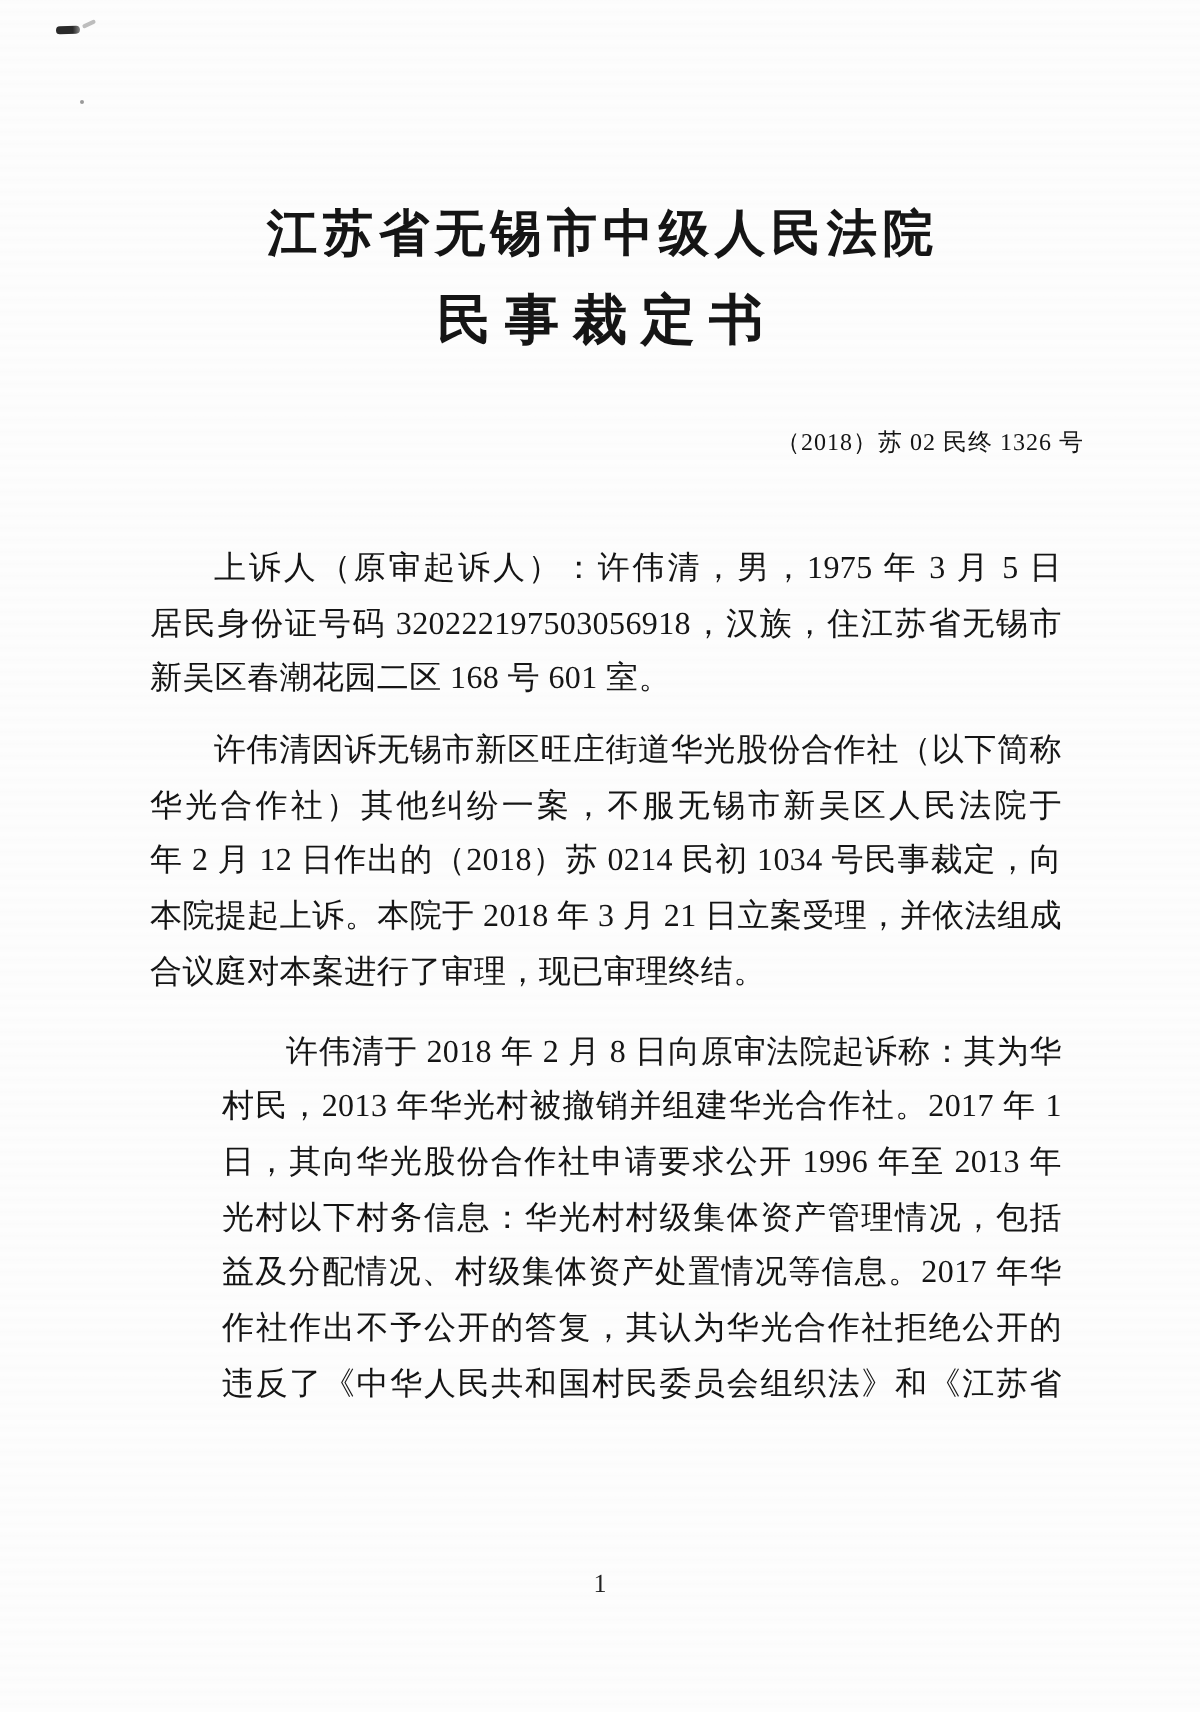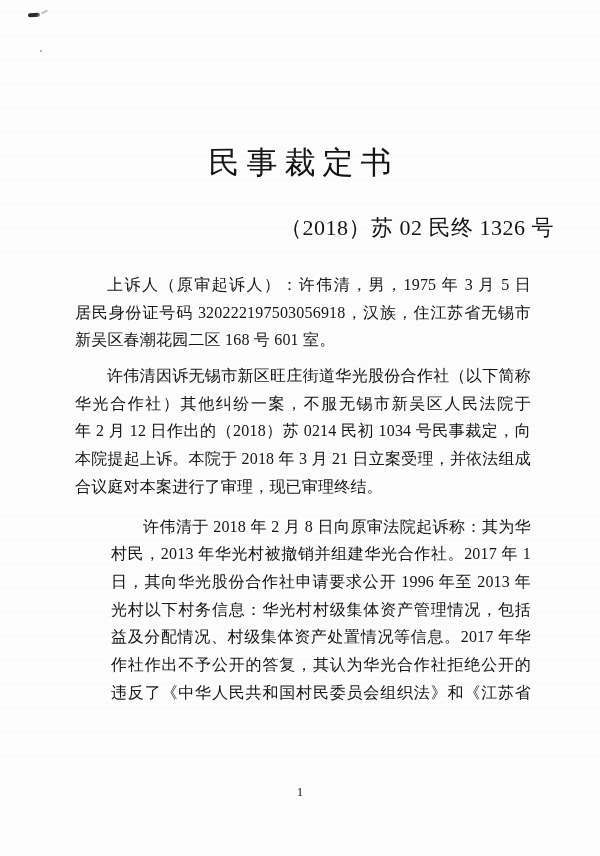--- a/index.html
+++ b/index.html
@@ -35,32 +35,32 @@
     padding-left: 3px;
     box-sizing: border-box;
     white-space: nowrap;
   }
   .doc-type {
     position: absolute;
     top: 142px;
     left: 0;
     width: 100%;
     text-align: center;
-    font-size: 31px;
-    font-weight: normal;
+    font-size: 27px;
+    font-weight: bold;
     letter-spacing: 7px;
     padding-left: 7px;
     box-sizing: border-box;
     white-space: nowrap;
   }
   .case-number {
     position: absolute;
     top: 213px;
-    right: 46px;
-    font-size: 22px;
+    right: 58px;
+    font-size: 12px;
     letter-spacing: 0.5px;
     white-space: nowrap;
   }
   .doc-body {
     position: absolute;
     left: 75px;
     top: 271px;
     width: 456px;
   }
   .paragraph { margin: 0; }
@@ -124,20 +124,21 @@
 </style>
 </head>
 <body>
 
 <div class="page">
 
   <div class="artifact artifact-smudge"></div>
   <div class="artifact-scratch artifact"></div>
   <div class="artifact artifact-dot"></div>
 
+  <div class="court-name">江苏省无锡市中级人民法院</div>
   <div class="doc-type">民事裁定书</div>
   <div class="case-number">（2018）苏 02 民终 1326 号</div>
 
   <div class="doc-body">
 
     <div class="paragraph p1">
       <div class="line first">上诉人（原审起诉人）：许伟清，男，1975 年 3 月 5 日生，</div>
       <div class="line">居民身份证号码 320222197503056918，汉族，住江苏省无锡市</div>
       <div class="line short">新吴区春潮花园二区 168 号 601 室。</div>
     </div>

